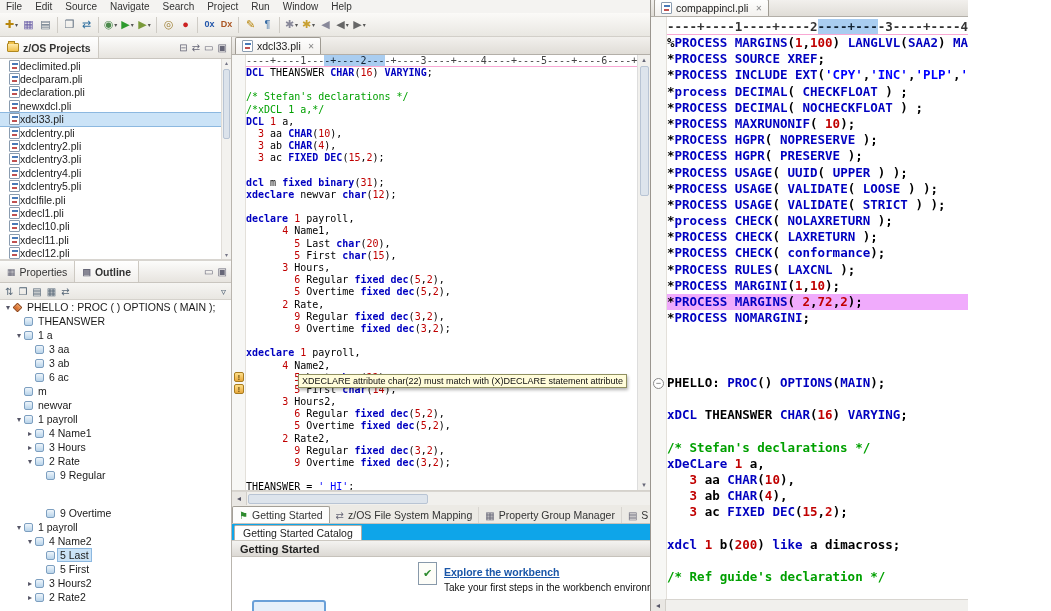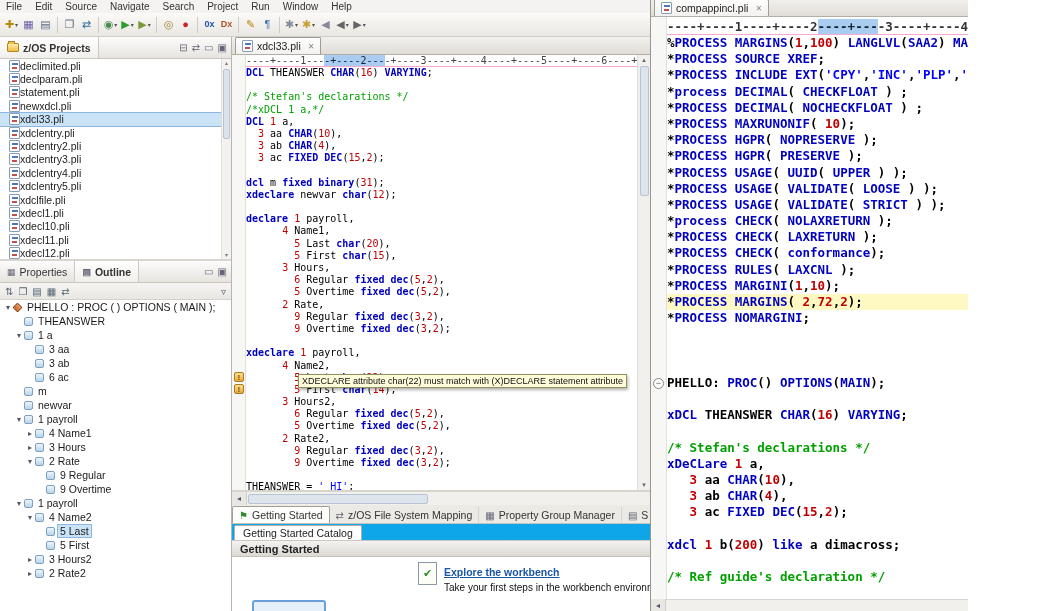--- a/index.html
+++ b/index.html
@@ -55,21 +55,21 @@
 .gutter{width:14px;flex:none;background:#f7f7f5;border-right:1px solid #e3e0da;position:relative}
 .code-scroll{flex:1;min-width:0;position:relative;overflow:hidden;font-family:"DejaVu Sans Mono",monospace}
 .ruler{height:12px;line-height:12px;font-size:10px;color:#444;white-space:pre;border-bottom:1px solid #f9a8d4}
 .rhl{background:#a9cdf0;color:#123}
 .code{font-size:10px;line-height:12.2px;white-space:pre;color:#000}
 .cl{height:12.2px}
 .kw{color:#0000c0;font-weight:bold}
 .nu{color:#c00000}
 .cm{color:#00a000}
 .st{color:#0000ff}
-.hl-line{background:#fef9c3}
+.hl-line{background:#f0abfc}
 .mkr{position:absolute;left:2px;width:10px;height:10px;font-size:7px;font-weight:bold;color:#5b4308;background:linear-gradient(#ffe08a,#e8a83d);border:1px solid #a87c20;border-radius:2px;display:flex;align-items:center;justify-content:center}
 .tt{position:absolute;left:52px;z-index:6;background:#fffcda;border:1px solid #8f8f60;box-shadow:1px 2px 3px rgba(0,0,0,.3);font-family:"Liberation Sans",sans-serif;font-size:9px;line-height:12px;padding:0 3px;white-space:nowrap;color:#111}
 .vscrollbar{width:13px;flex:none;background:#f1f0ed;border-left:1px solid #ddd;display:flex;flex-direction:column;align-items:center;font-size:7px;color:#667;padding:1px 0}
 .vthumb{width:9px;height:130px;background:#dde4ec;border:1px solid #b8c4d4;border-radius:2px;margin-top:2px}
 .send{margin-top:auto}
 .hs{height:14px;flex:none;background:#f1f0ed;border-top:1px solid #d8d5d0;display:flex;align-items:center;font-size:8px;color:#556}
 .hs .arr{width:15px;height:13px;display:flex;align-items:center;justify-content:center;background:#e9e7e3;border-right:1px solid #d2cfc9;flex:none}
 .hs .thumb{width:180px;height:10px;margin-left:1px;background:#dde4ec;border:1px solid #b8c4d4;border-radius:2px}
 
 .bottom{height:106px;flex:none;display:flex;flex-direction:column;background:#fff;overflow:hidden}
@@ -210,21 +210,21 @@
         <div class="trow">
               <span class="pli-icon"></span>
               <span class="tlabel">declimited.pli</span>
             </div>
             <div class="trow">
               <span class="pli-icon"></span>
               <span class="tlabel">declparam.pli</span>
             </div>
             <div class="trow">
               <span class="pli-icon"></span>
-              <span class="tlabel">statement.pli</span>
+              <span class="tlabel">declaration.pli</span>
             </div>
             <div class="trow">
               <span class="pli-icon"></span>
               <span class="tlabel">newxdcl.pli</span>
             </div>
             <div class="trow sel">
               <span class="pli-icon"></span>
               <span class="tlabel">xdcl33.pli</span>
             </div>
             <div class="trow">
@@ -352,21 +352,21 @@
             <div class="orow" style="padding-left: 25px;">
               <span class="oarr">▾</span>
               <span class="oi"></span>
               <span class="olabel">2 Rate</span>
             </div>
             <div class="orow" style="padding-left: 36px;">
               <span class="oarr"></span>
               <span class="oi"></span>
               <span class="olabel">9 Regular</span>
             </div>
-            <div class="orow" style="padding-left: 36px;">
+            <div class="orow" style="padding-left: 36px; margin-top: 24px;">
               <span class="oarr"></span>
               <span class="oi"></span>
               <span class="olabel">9 Overtime</span>
             </div>
             <div class="orow" style="padding-left: 14px;">
               <span class="oarr">▾</span>
               <span class="oi"></span>
               <span class="olabel">1 payroll</span>
             </div>
             <div class="orow" style="padding-left: 25px;">

